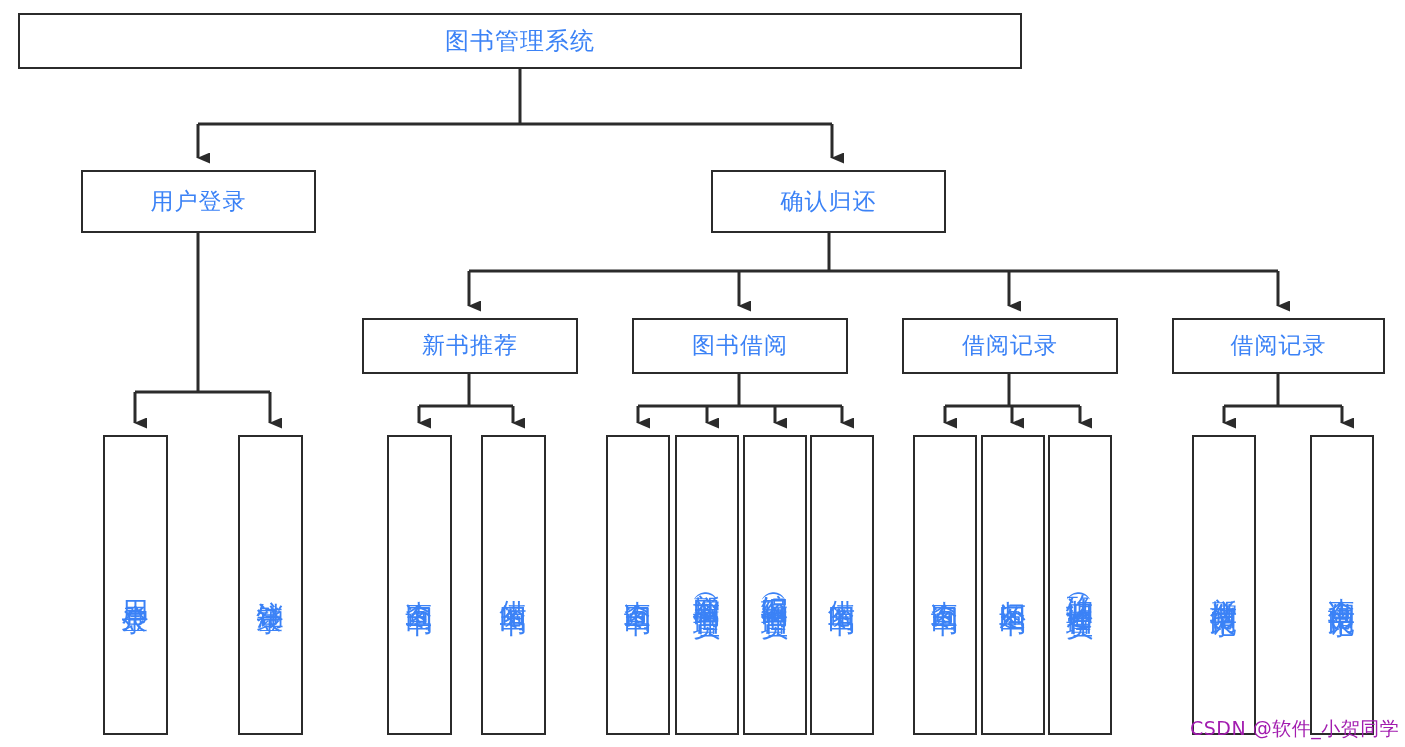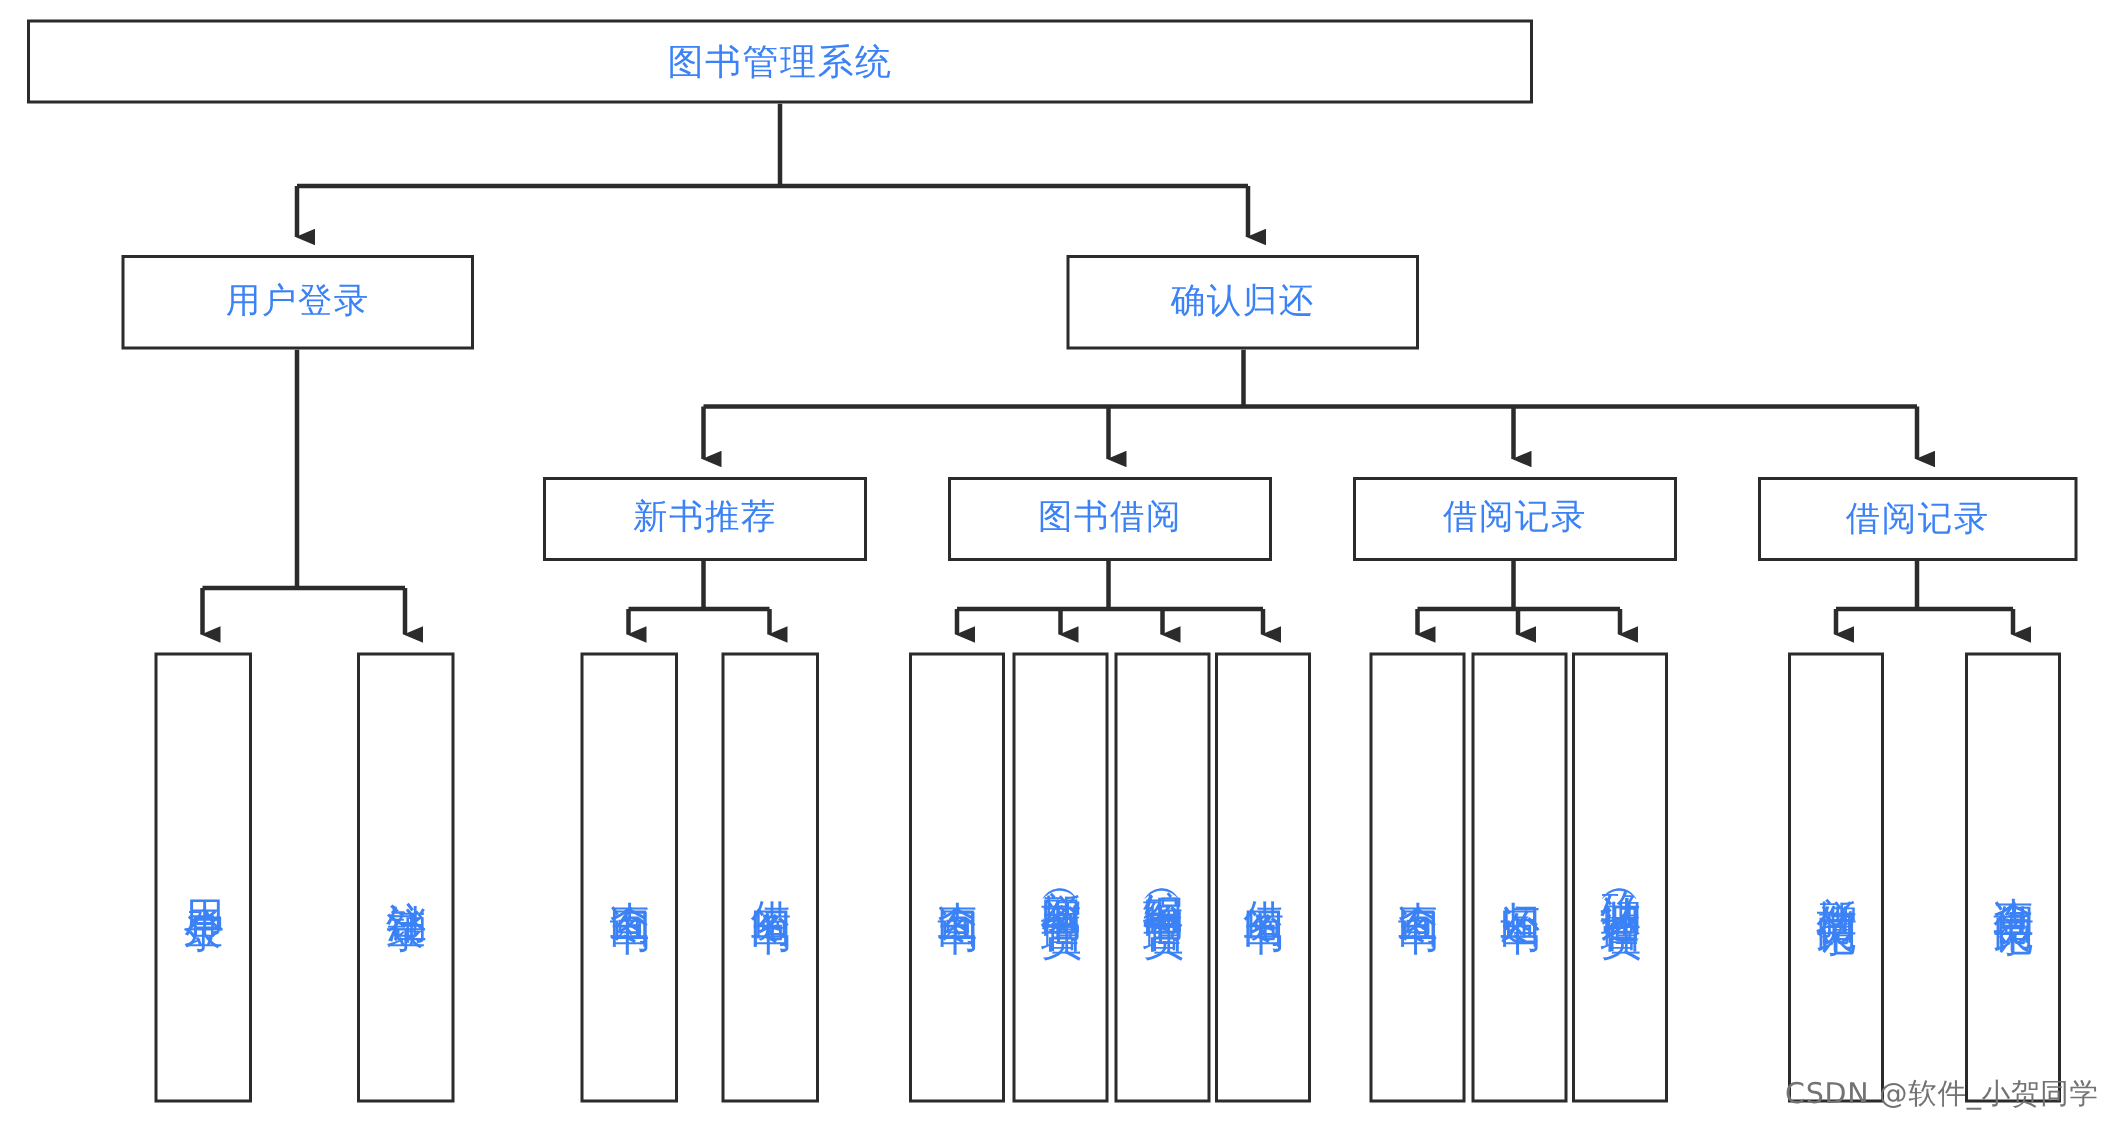--- a/index.html
+++ b/index.html
@@ -31,21 +31,21 @@
     writing-mode:vertical-rl;
     text-orientation:upright;
     font-size:27px;
     letter-spacing:3px;
     white-space:normal;
     line-height:1;
     max-height:278px;
   }
   .watermark{
     position:absolute;
-    color:#737373;
+    color:#a21caf;
     font-size:19px;
     white-space:nowrap;
     letter-spacing:.5px;
   }
 </style>
 </head>
 <body>
 
 <div id="canvas">
 

